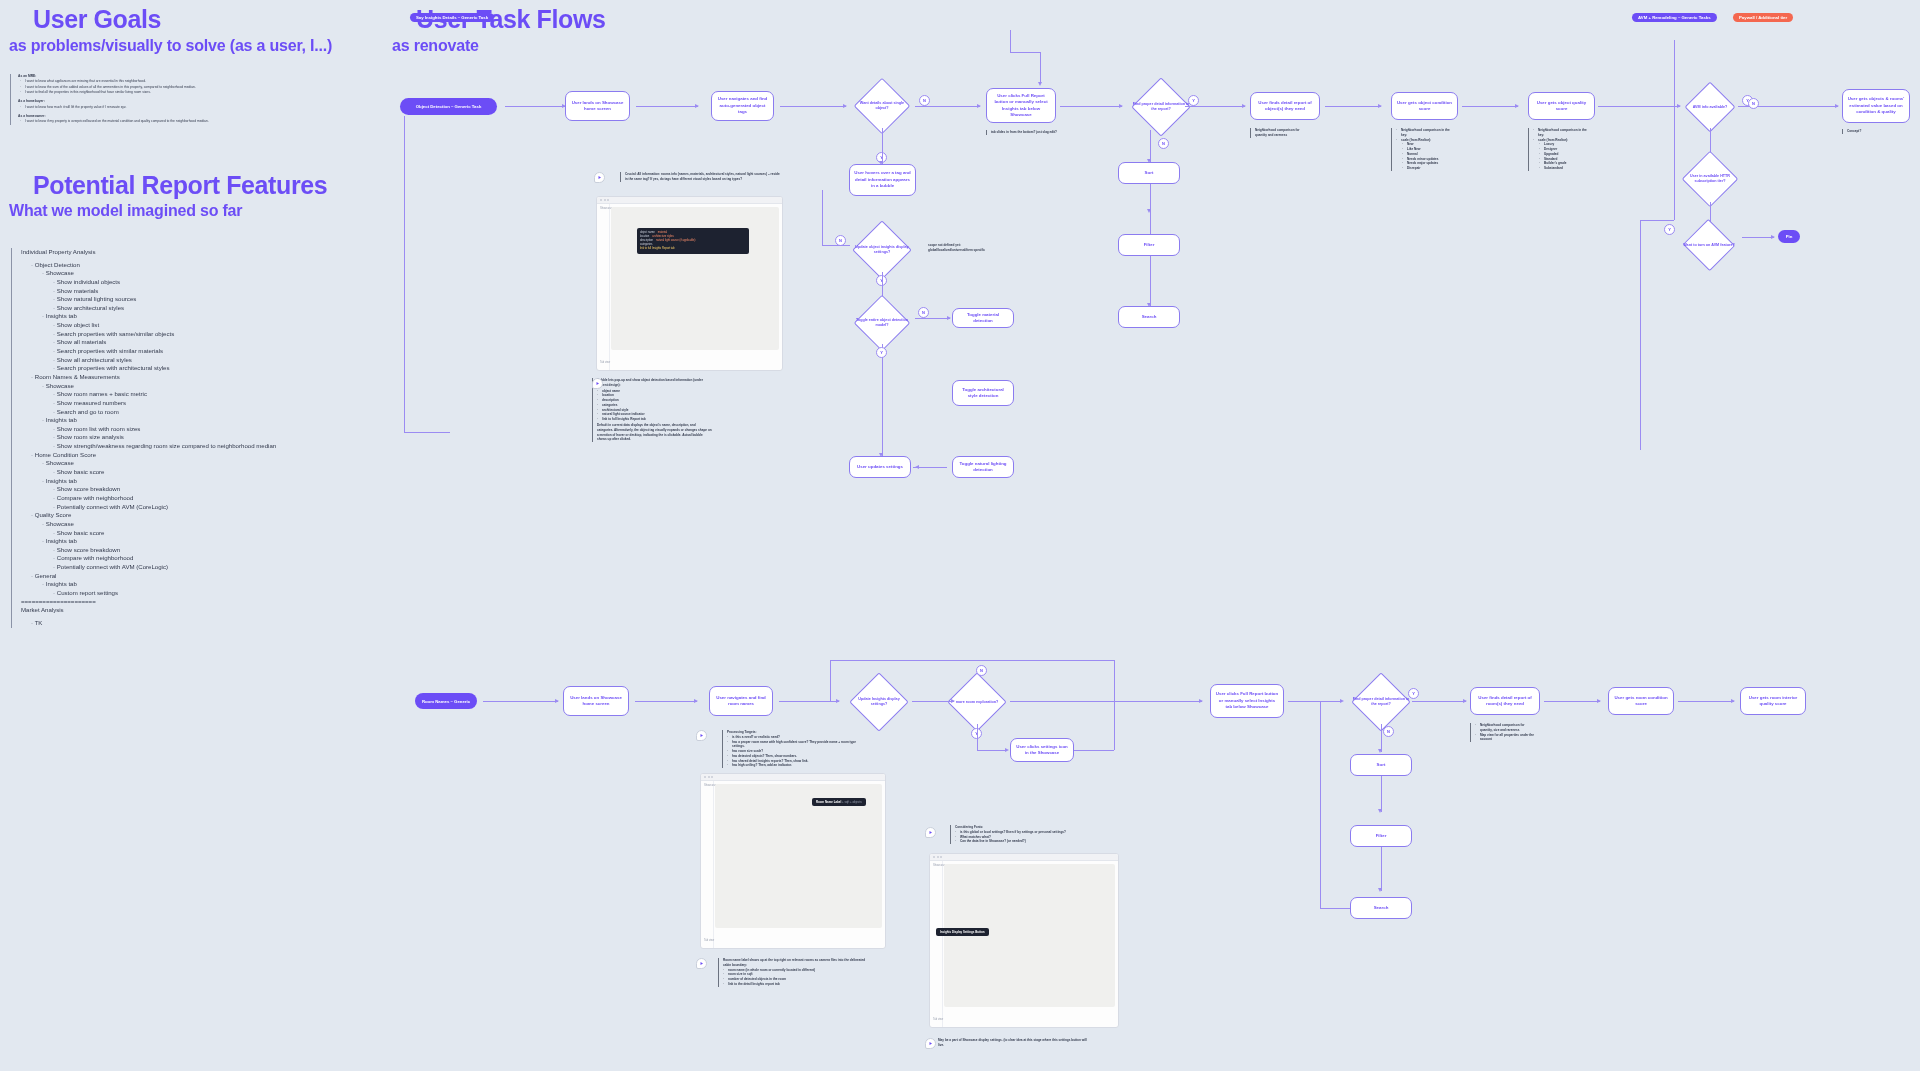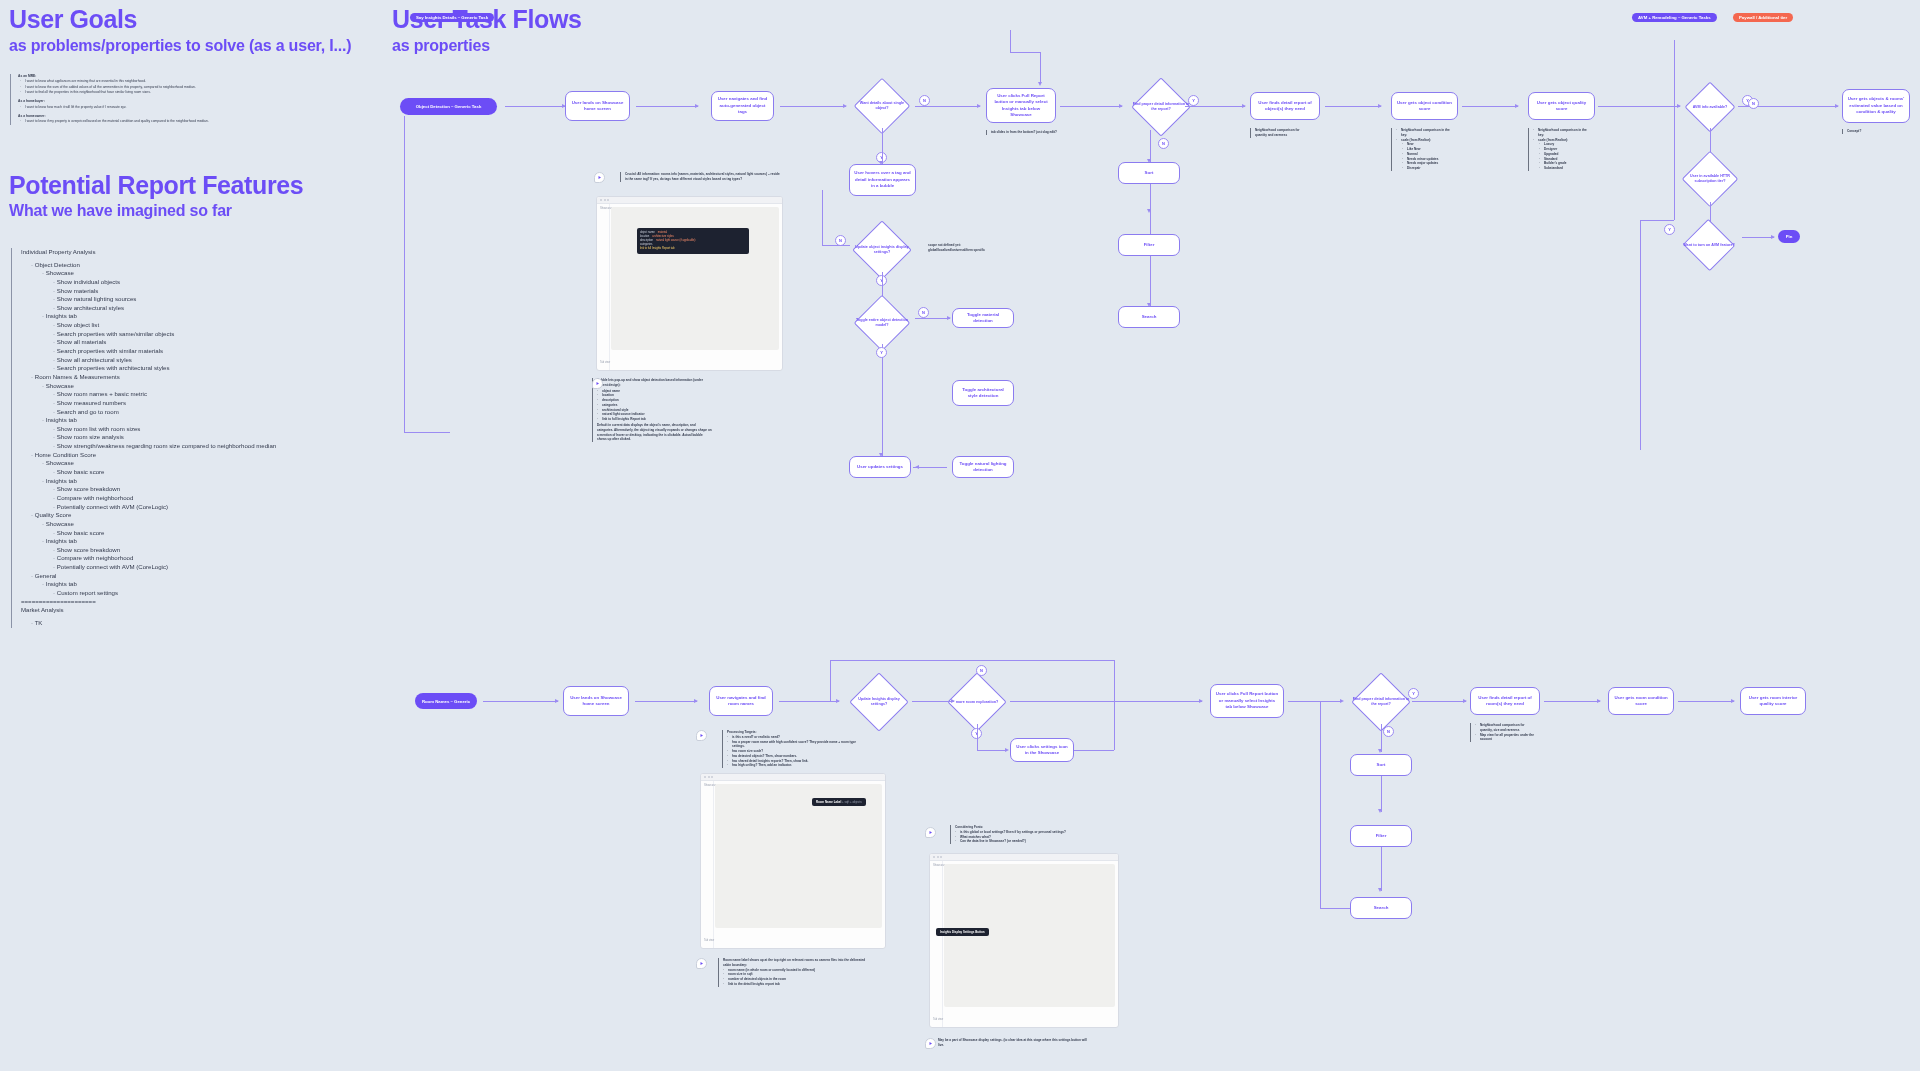--- a/index.html
+++ b/index.html
@@ -6,21 +6,21 @@
   html,body { width:1920px; height:1071px; overflow:hidden; }
   body {
     background:#e2e8f0;
     font-family:"Liberation Sans", sans-serif;
     color:#2a3144;
     position:relative;
   }
   .board { position:absolute; inset:0; }
 
   
-  .h-title { font-size:25px; font-weight:700; color:#6c4df6; letter-spacing:-0.4px; }
+  .h-title { font-size:25px; font-weight:700; color:#6c4df6; letter-spacing:-0.4px;margin-left:24px; }
   .h-sub   { font-size:16px; font-weight:700; color:#6c4df6; letter-spacing:-0.2px; }
 
   #goals-head { position:absolute; left:9px; top:5px; }
   #goals-head .h-sub { margin-top:3px; }
 
   #features-head { position:absolute; left:9px; top:171px; }
   #features-head .h-sub { margin-top:2px; }
 
   #flows-head { position:absolute; left:392px; top:5px; }
   #flows-head .h-sub { margin-top:3px; }
@@ -180,31 +180,31 @@
     padding:2px 4px; white-space:nowrap;
   }
 </style>
 </head>
 <body>
 
 <div class="board">
 
   <div id="goals-head">
     <div class="h-title">User Goals</div>
-    <div class="h-sub">as problems/properties to solve (as a user, I...)</div>
+    <div class="h-sub">as problems/visually to solve (as a user, I...)</div>
   </div>
 
   <div id="features-head">
     <div class="h-title">Potential Report Features</div>
-    <div class="h-sub">What we have imagined so far</div>
+    <div class="h-sub">What we model imagined so far</div>
   </div>
 
   <div id="flows-head">
     <div class="h-title">User Task Flows</div>
-    <div class="h-sub">as properties</div>
+    <div class="h-sub">as renovate</div>
   </div>
 
   <div id="goals-note" class="noteblock">
       <div class="ng-head">As an MRE:</div>
       <div class="ng-li">I want to know what appliances are missing that are essential in this neighborhood.</div>
       <div class="ng-li">I want to know the sum of the added values of all the ammenities in this property, compared to neighborhood median.</div>
       <div class="ng-li">I want to find all the properties in this neighborhood that have similar living room sizes.</div>
       <div class="ng-head">As a homebuyer:</div>
       <div class="ng-li">I want to know how much it will lift the property value if I renovate xyz.</div>
       <div class="ng-head">As a homeowner:</div>

